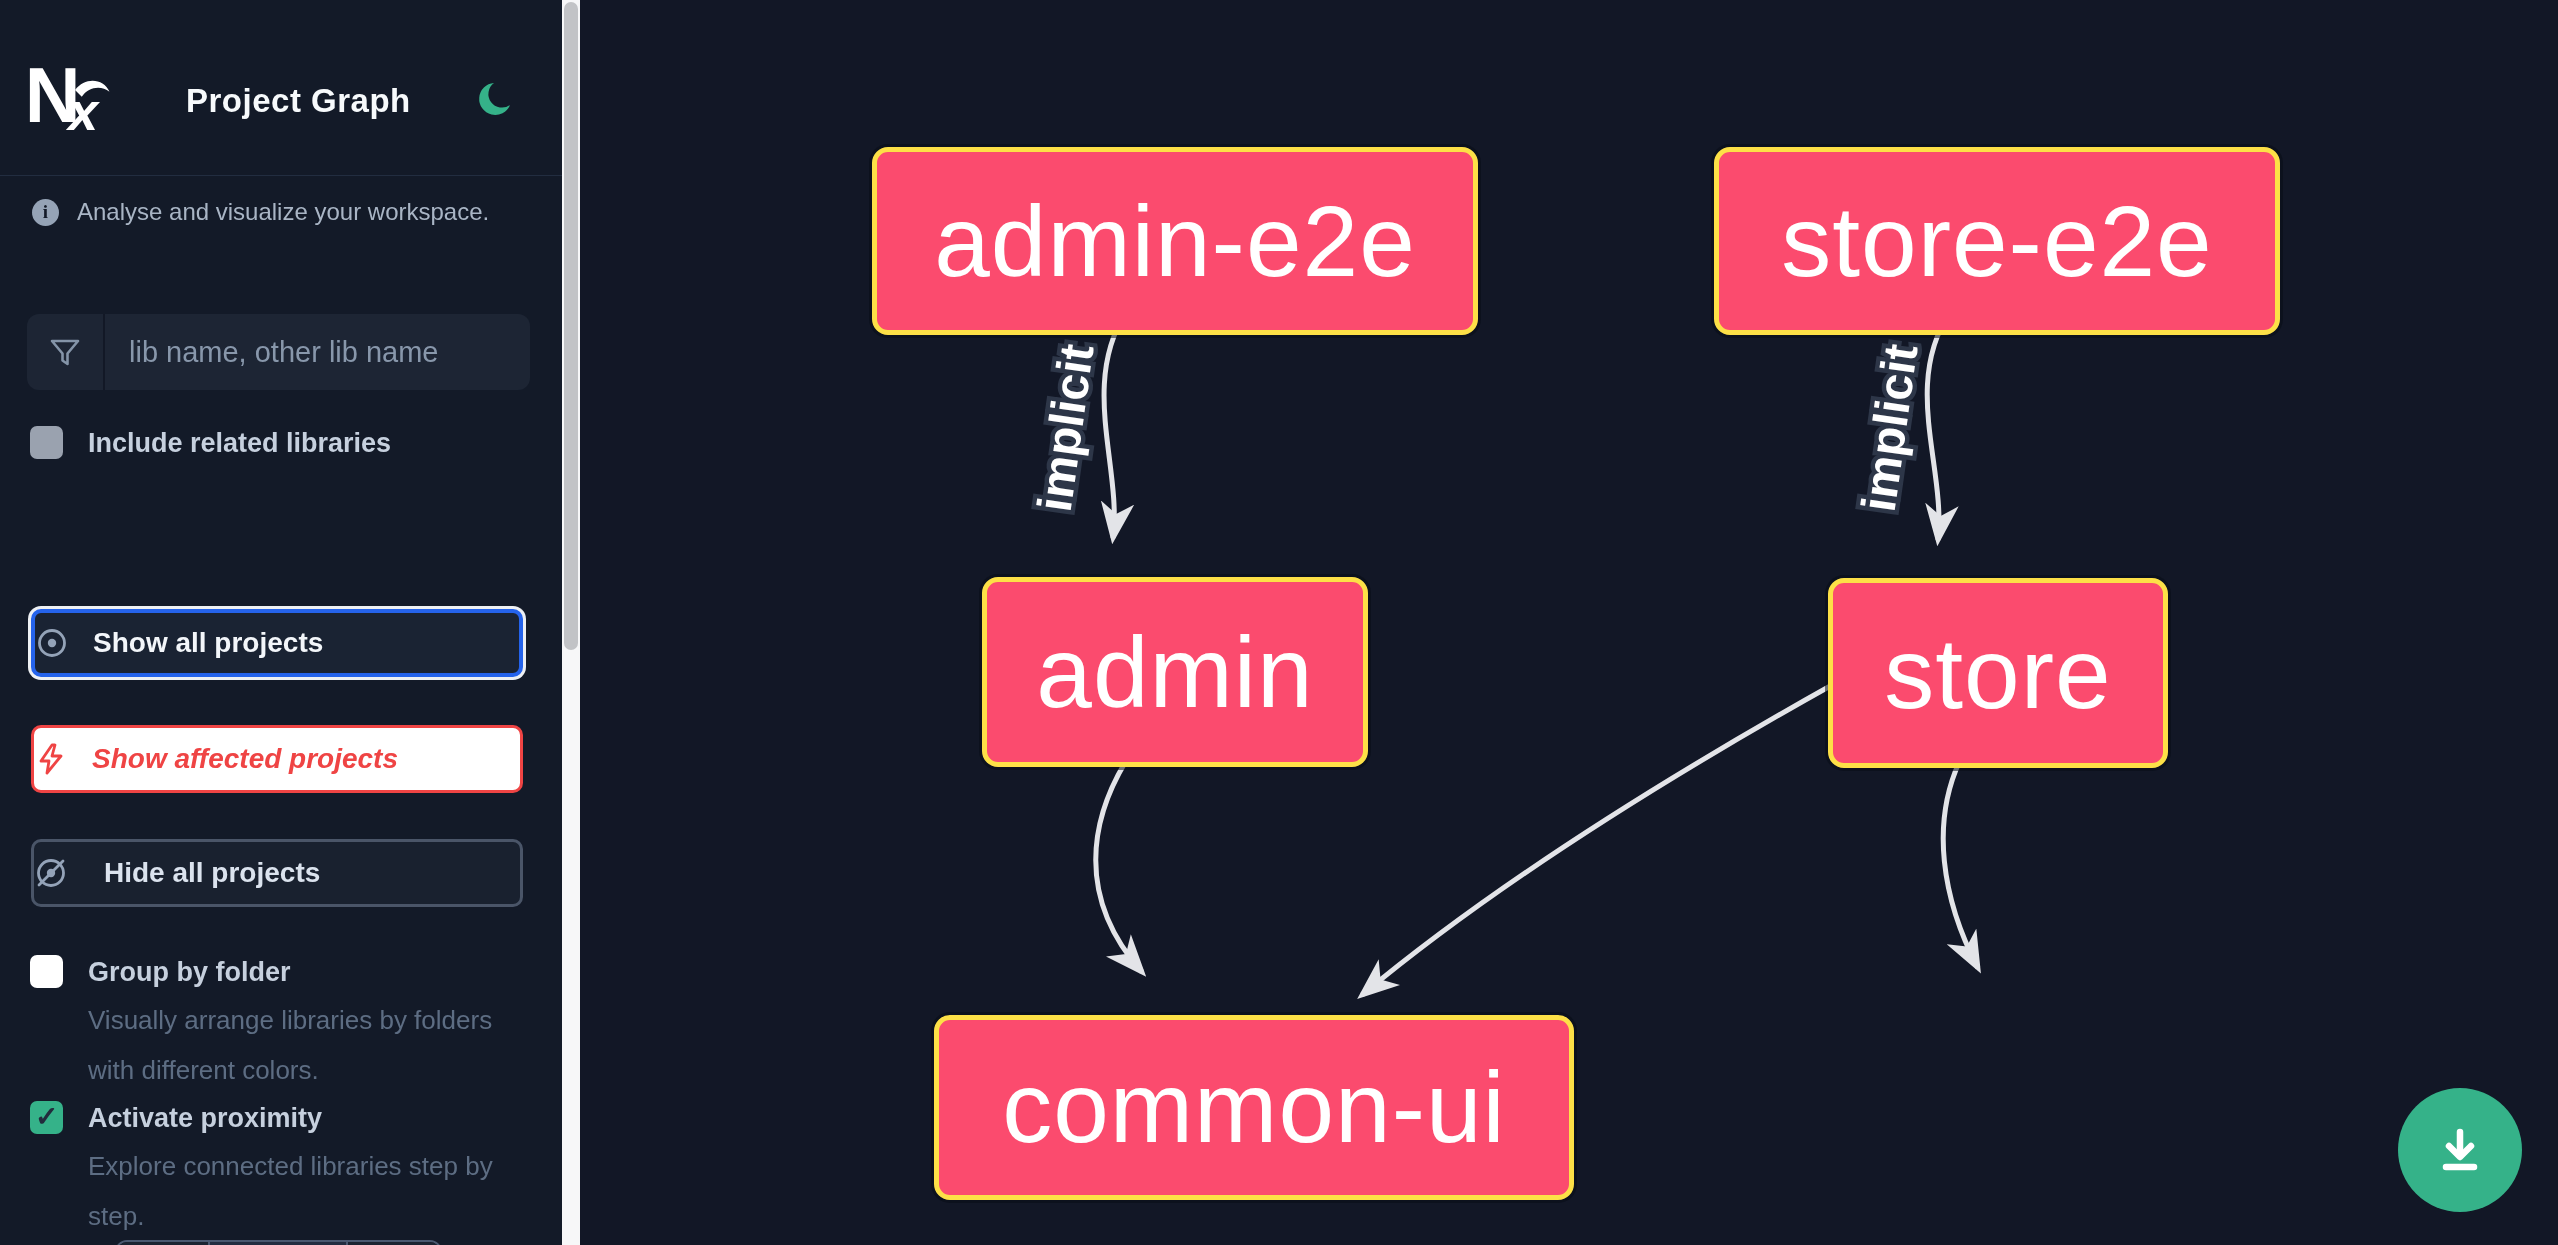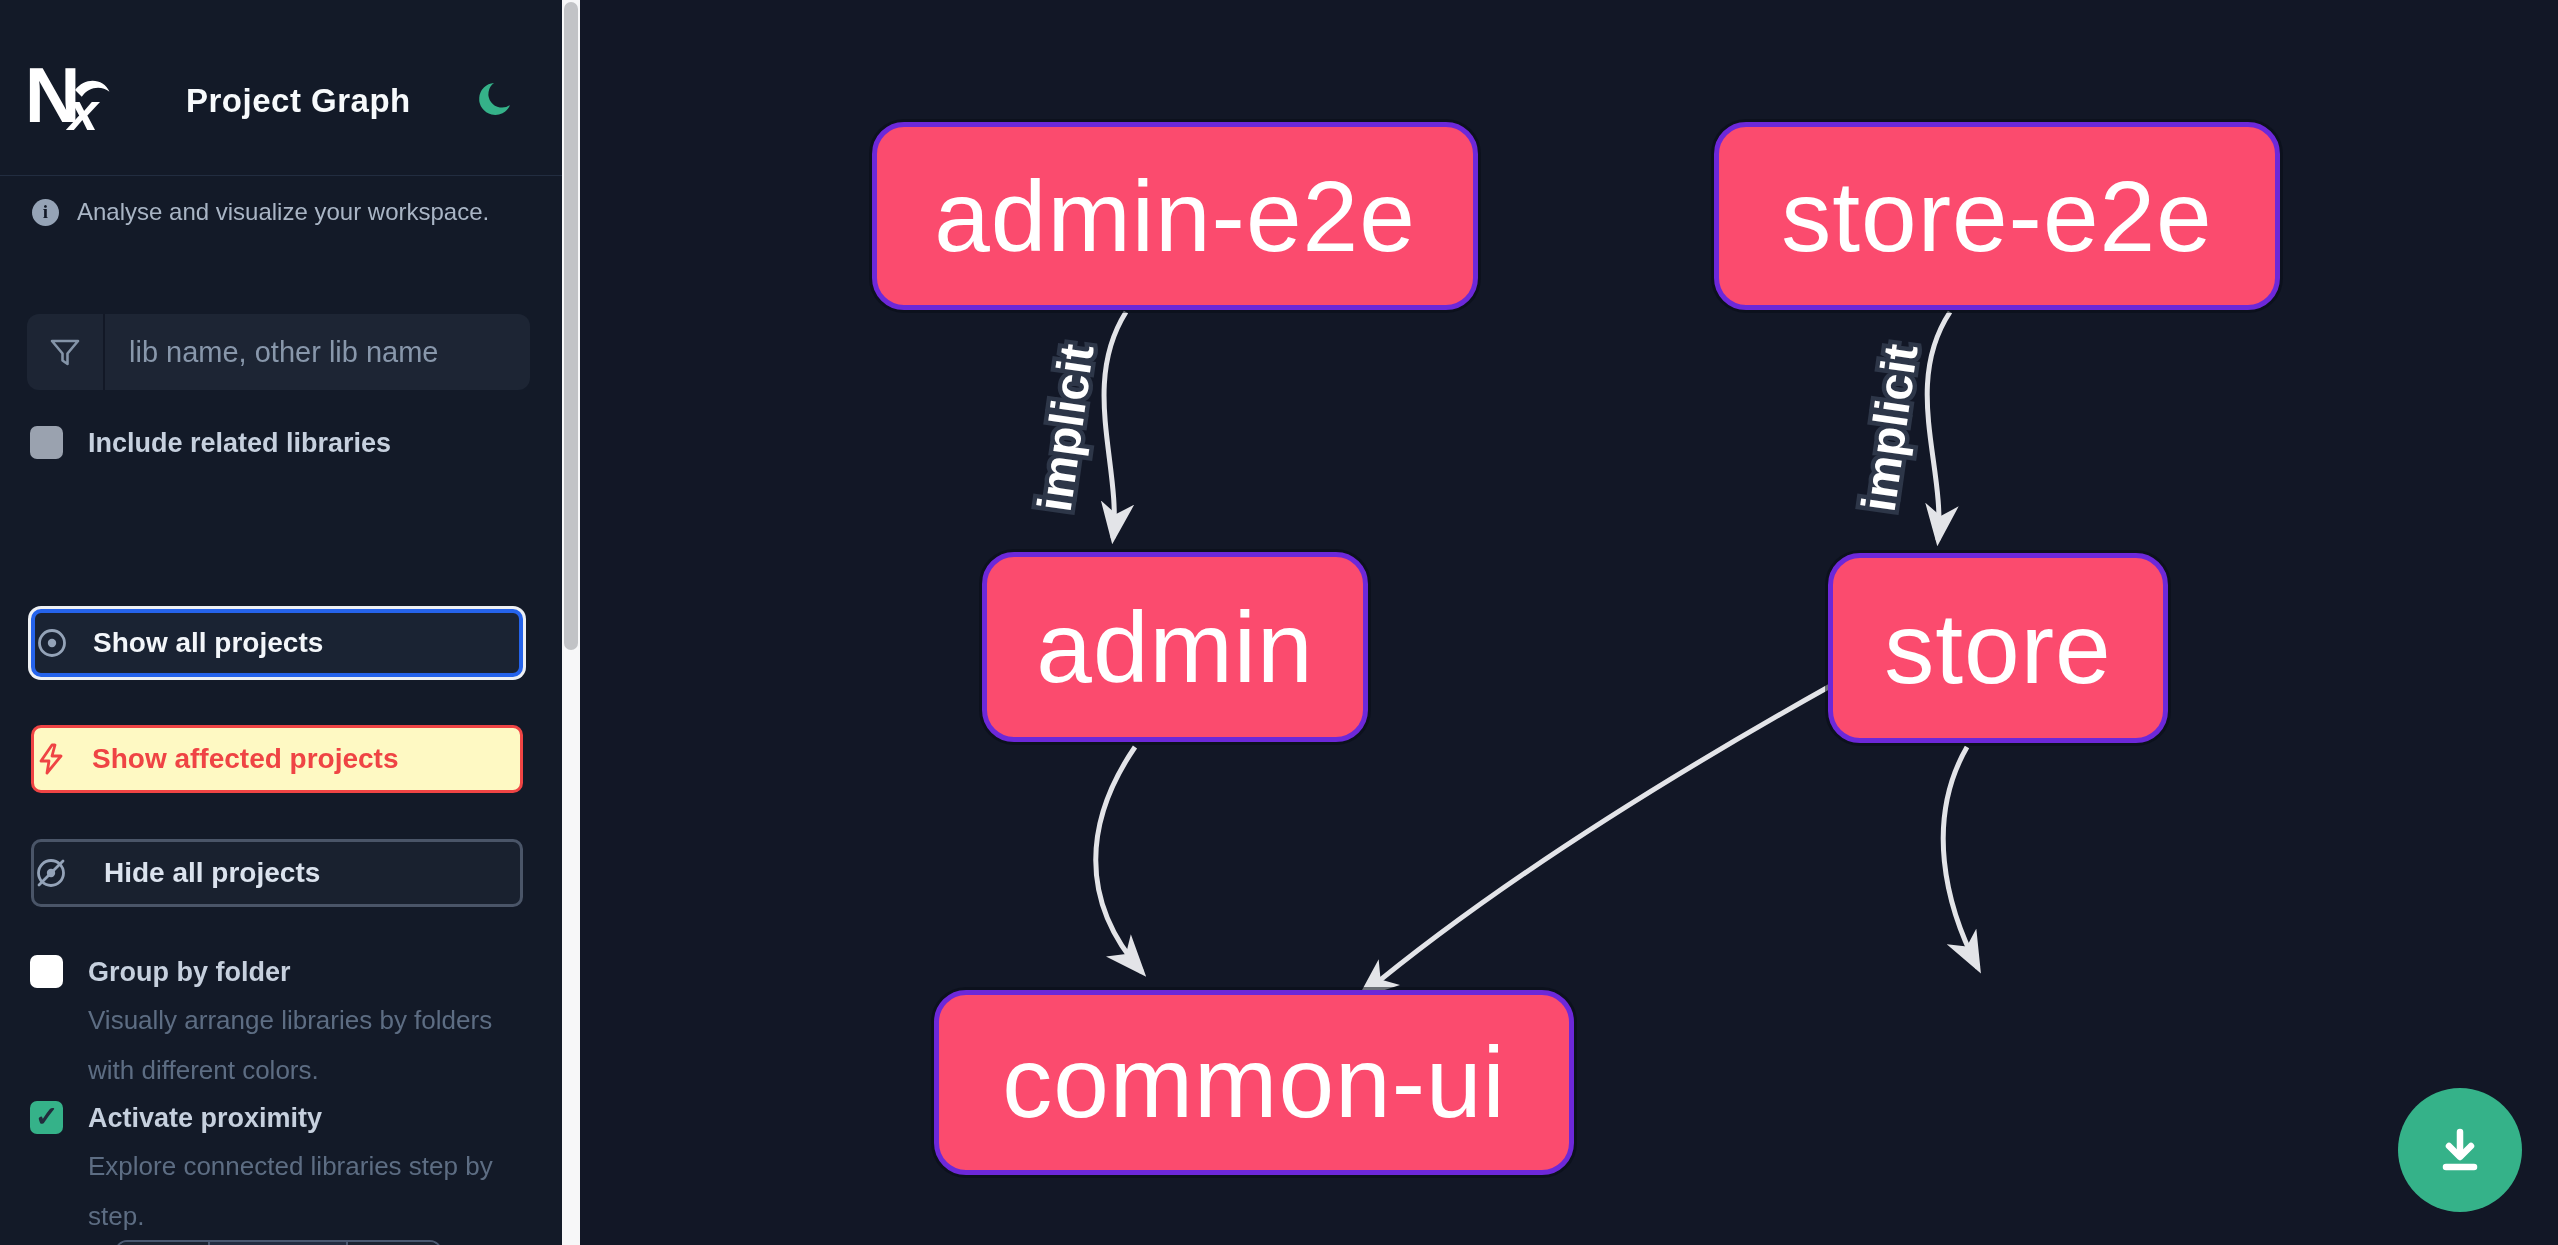--- a/index.html
+++ b/index.html
@@ -33,41 +33,41 @@
   .cb-white { background:#ffffff; }
   .cb-green { background:#35b289; }
   .cb-green::after { content:"✓"; position:absolute; left:5px; top:-1px; font-size:28px; font-weight:700; color:#222c3d; }
   .check-label { position:absolute; left:58px; top:2px; font-size:27px; font-weight:600; color:#c6d0de; white-space:nowrap; }
   .check-desc { position:absolute; left:58px; top:40px; width:420px; font-size:26px; line-height:50px; color:#5d6d83; }
 
   .side-btn { position:absolute; left:31px; width:492px; height:68px; border-radius:10px;
               display:flex; align-items:center; gap:24px; cursor:pointer;
               font-family:"Liberation Sans", sans-serif; font-size:28px; font-weight:600; text-align:left; }
   .btn-show-all { top:609px; background:#1a2333; border:4px solid #2563eb; box-shadow:0 0 0 3px #eef0f3; color:#f3f6fa; }
-  .btn-affected { top:725px; background:#fef9c3; border:3px solid #ef4444; color:#ef4444; }
+  .btn-affected { top:725px; background:#ffffff; border:3px solid #ef4444; color:#ef4444;font-style:italic; }
   .btn-hide     { top:839px; background:#19212f; border:3px solid #4a5568; color:#dbe3ee;gap:36px; }
   .side-btn svg { flex:0 0 auto; }
 
   .stepper { position:absolute; left:115px; top:1240px; width:327px; height:40px;
              border:2px solid #4a5870; border-radius:12px 12px 0 0; display:flex; overflow:hidden; }
   .stepper .seg { height:100%; }
   .seg-a { width:93px;  background:#1b2331; border-right:2px solid #4a5870; }
   .seg-b { width:138px; background:#232d41; border-right:2px solid #4a5870; }
   .seg-c { flex:1; background:#1b2331; }
 
   
   .vscroll { position:absolute; left:562px; top:0; width:18px; height:1245px; background:#f7f7f8; }
   .vscroll-thumb { position:absolute; left:2px; top:2px; width:14px; height:648px; background:#c2c3c6; border-radius:7px; }
 
   
   .canvas { position:absolute; left:580px; top:0; width:1978px; height:1245px; background:#121726; }
   .edges-svg { position:absolute; left:0; top:0; width:1978px; height:1245px; }
   .gnode { position:absolute; display:flex; align-items:center; justify-content:center;
            color:#ffffff; font-size:100px; letter-spacing:1px; cursor:pointer;
-           border:5px solid #6d28d9; border-radius:32px; box-shadow:0 0 0 3px rgba(8,12,22,.55); }
+           border:5px solid #fde047; border-radius:16px; box-shadow:0 0 0 3px rgba(8,12,22,.55);margin-top:25px; }
   .node-pink { background:#fb4b6e; }
   .node-gray { background:#666f7e; }
 
   .fab { position:absolute; left:1818px; top:1088px; width:124px; height:124px; border-radius:50%;
          background:#35b289; border:none; cursor:pointer; display:flex; align-items:center; justify-content:center; }
 
   .edge-label { font-size:48px; font-weight:700; fill:#ffffff; stroke:#2d3648; stroke-width:9px;
                 paint-order:stroke; font-family:"Liberation Sans", sans-serif; }
 </style>
 </head>

